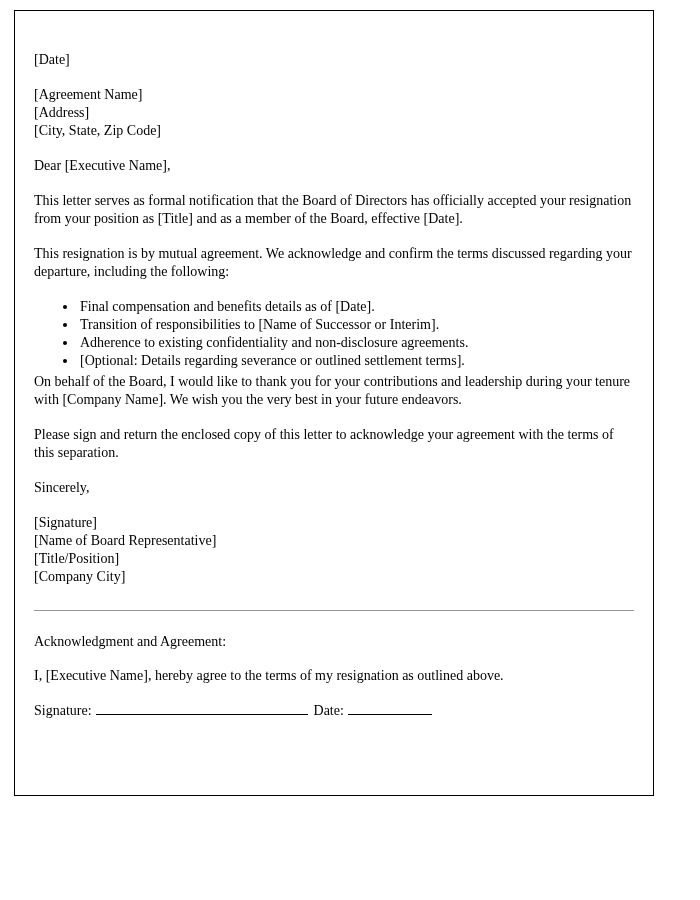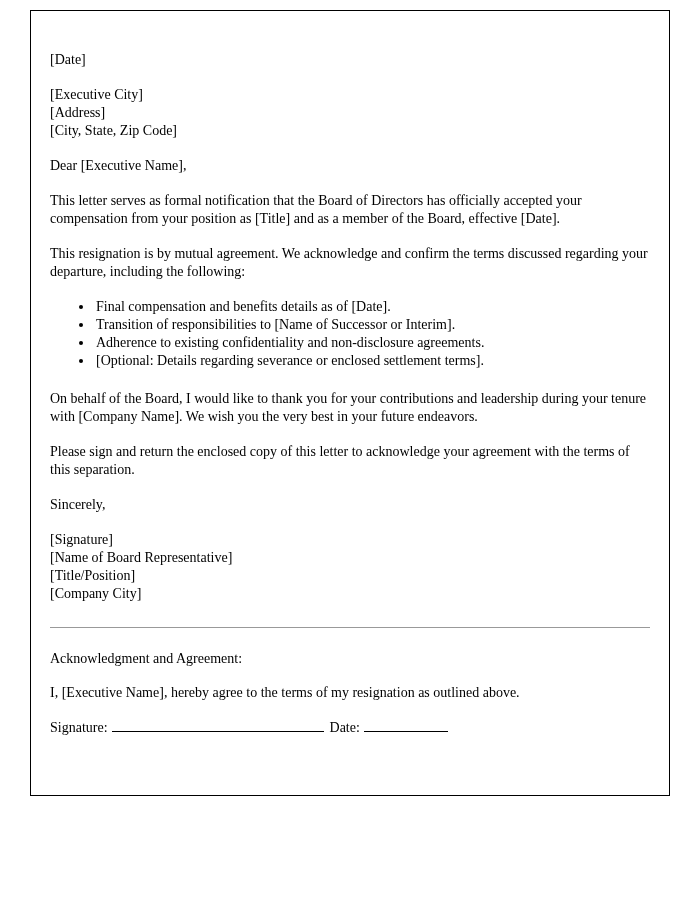--- a/index.html
+++ b/index.html
@@ -9,42 +9,42 @@
   }
   body {
     width: 700px;
     height: 900px;
     position: relative;
     font-family: "Liberation Serif", serif;
     color: #000000;
   }
   .page {
     position: absolute;
-    left: 30px;
+    left: 14px;
     top: 10px;
     width: 640px;
     min-height: 786px;
     box-sizing: border-box;
     border: 1px solid #000000;
     background: #ffffff;
     padding: 40px 19px 30px 19px;
     font-size: 14px;
     line-height: 18px;
   }
   .para {
     margin: 0 0 17px 0;
   }
   .block {
     margin: 0 0 17px 0;
   }
   .block div {
     margin: 0;
   }
   ul.bullets {
-    margin: 0 0 20px 0;
+    margin: 0 0 3px 0;
     padding: 0 0 0 44px;
     list-style-type: disc;
   }
   ul.bullets li {
     margin: 0;
     padding: 0 0 0 2px;
   }
   hr.divider {
     border: none;
     border-top: 1px solid #999999;
@@ -74,36 +74,36 @@
   }
 </style>
 </head>
 <body>
 
 <div class="page">
 
   <p class="para">[Date]</p>
 
   <div class="block">
-    <div>[Executive City]</div>
+    <div>[Agreement Name]</div>
     <div>[Address]</div>
     <div>[City, State, Zip Code]</div>
   </div>
 
   <p class="para">Dear [Executive Name],</p>
 
-  <p class="para">This letter serves as formal notification that the Board of Directors has officially accepted your compensation from your position as [Title] and as a member of the Board, effective [Date].</p>
+  <p class="para">This letter serves as formal notification that the Board of Directors has officially accepted your resignation from your position as [Title] and as a member of the Board, effective [Date].</p>
 
   <p class="para">This resignation is by mutual agreement. We acknowledge and confirm the terms discussed regarding your departure, including the following:</p>
 
   <ul class="bullets">
     <li>Final compensation and benefits details as of [Date].</li>
     <li>Transition of responsibilities to [Name of Successor or Interim].</li>
     <li>Adherence to existing confidentiality and non-disclosure agreements.</li>
-    <li>[Optional: Details regarding severance or enclosed settlement terms].</li>
+    <li>[Optional: Details regarding severance or outlined settlement terms].</li>
   </ul>
 
   <p class="para">On behalf of the Board, I would like to thank you for your contributions and leadership during your tenure with [Company Name]. We wish you the very best in your future endeavors.</p>
 
   <p class="para">Please sign and return the enclosed copy of this letter to acknowledge your agreement with the terms of this separation.</p>
 
   <p class="para">Sincerely,</p>
 
   <div class="block">
     <div>[Signature]</div>

